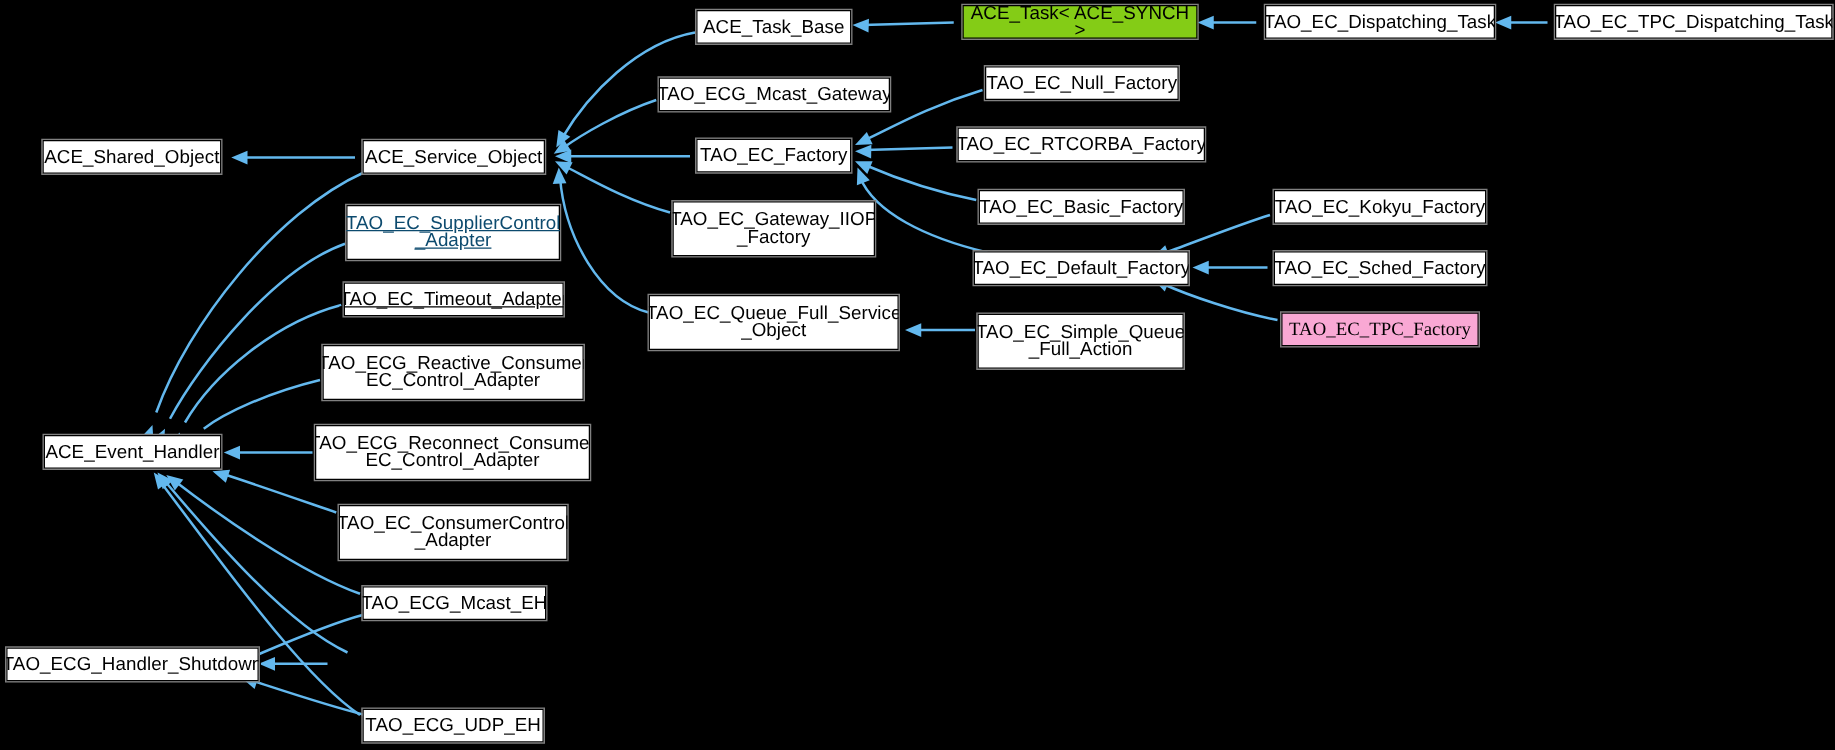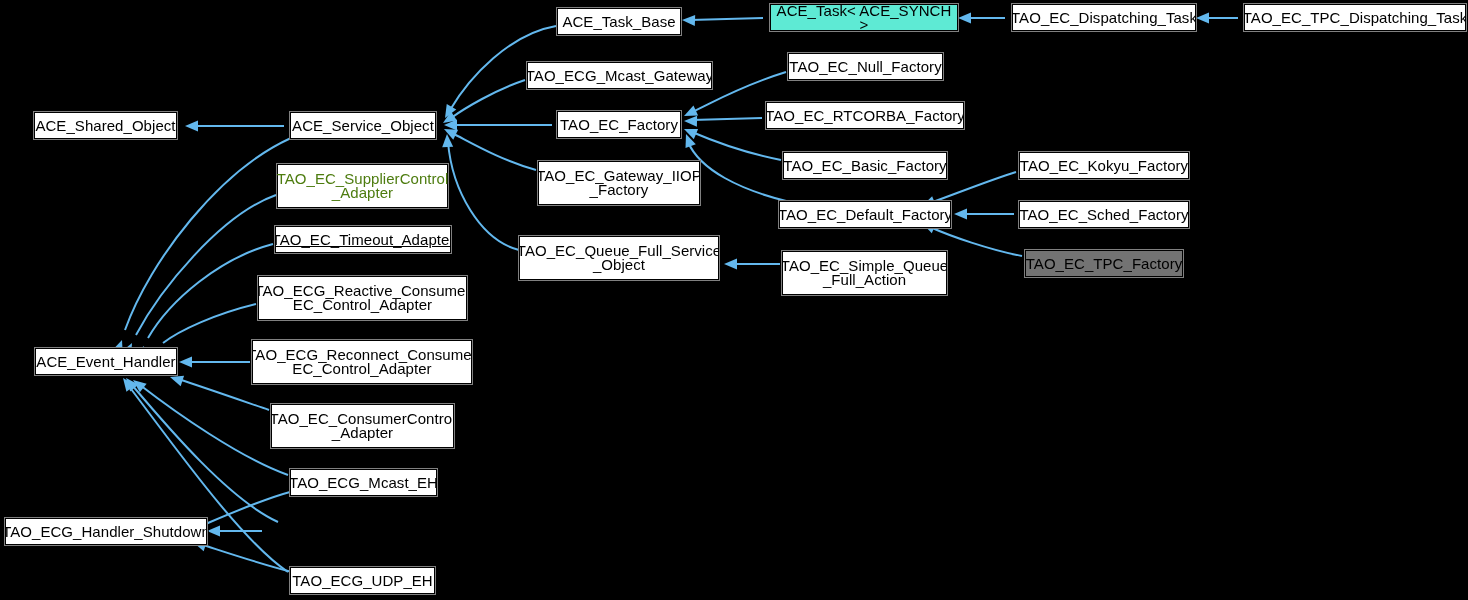--- a/index.html
+++ b/index.html
@@ -100,43 +100,43 @@
       <path d="M 288,572 C 240,540 170,440 128,385" fill="none" stroke="#63b8ee" stroke-width="2"></path>
       <polygon points="0,0 -13,5.5 -13,-5.5" fill="#63b8ee" transform="translate(123,378) rotate(233)"></polygon>
       <path d="M 290,492 C 260,500 220,518 196,528" fill="none" stroke="#63b8ee" stroke-width="2"></path>
       <polygon points="0,0 -13,5.5 -13,-5.5" fill="#63b8ee" transform="translate(189,531) rotate(157)"></polygon>
       <path d="M 262,531 L 215,531" fill="none" stroke="#63b8ee" stroke-width="2"></path>
       <polygon points="0,0 -13,5.5 -13,-5.5" fill="#63b8ee" transform="translate(207,531) rotate(180)"></polygon>
       <path d="M 292,572 C 260,564 225,552 200,544" fill="none" stroke="#63b8ee" stroke-width="2"></path>
       <polygon points="0,0 -13,5.5 -13,-5.5" fill="#63b8ee" transform="translate(193,542) rotate(198)"></polygon>
     </svg>
 <div class="node" style="left: 557px; top: 8px; width: 124px; height: 27px; background: rgb(255, 255, 255); border-color: rgb(0, 0, 0); outline-color: rgb(128, 128, 128); color: rgb(0, 0, 0);">ACE_Task_Base</div>
-    <div class="node" style="left: 770px; top: 4px; width: 188px; height: 27px; background: #5eead4; border-color: rgb(0, 0, 0); outline-color: rgb(128, 128, 128); color: rgb(0, 0, 0);">ACE_Task&lt; ACE_SYNCH &gt;</div>
+    <div class="node" style="left: 770px; top: 4px; width: 188px; height: 27px; background: #84cc16; border-color: rgb(0, 0, 0); outline-color: rgb(128, 128, 128); color: rgb(0, 0, 0);">ACE_Task&lt; ACE_SYNCH &gt;</div>
     <div class="node" style="left: 1012px; top: 4px; width: 184px; height: 27px; background: rgb(255, 255, 255); border-color: rgb(0, 0, 0); outline-color: rgb(128, 128, 128); color: rgb(0, 0, 0);">TAO_EC_Dispatching_Task</div>
     <div class="node" style="left: 1244px; top: 4px; width: 222px; height: 27px; background: rgb(255, 255, 255); border-color: rgb(0, 0, 0); outline-color: rgb(128, 128, 128); color: rgb(0, 0, 0);">TAO_EC_TPC_Dispatching_Task</div>
     <div class="node" style="left: 527px; top: 62px; width: 185px; height: 27px; background: rgb(255, 255, 255); border-color: rgb(0, 0, 0); outline-color: rgb(128, 128, 128); color: rgb(0, 0, 0);">TAO_ECG_Mcast_Gateway</div>
     <div class="node" style="left: 788px; top: 53px; width: 155px; height: 27px; background: rgb(255, 255, 255); border-color: rgb(0, 0, 0); outline-color: rgb(128, 128, 128); color: rgb(0, 0, 0);">TAO_EC_Null_Factory</div>
     <div class="node" style="left: 34px; top: 112px; width: 143px; height: 27px; background: rgb(255, 255, 255); border-color: rgb(0, 0, 0); outline-color: rgb(128, 128, 128); color: rgb(0, 0, 0);">ACE_Shared_Object</div>
     <div class="node" style="left: 290px; top: 112px; width: 146px; height: 27px; background: rgb(255, 255, 255); border-color: rgb(0, 0, 0); outline-color: rgb(128, 128, 128); color: rgb(0, 0, 0);">ACE_Service_Object</div>
     <div class="node" style="left: 557px; top: 111px; width: 124px; height: 27px; background: rgb(255, 255, 255); border-color: rgb(0, 0, 0); outline-color: rgb(128, 128, 128); color: rgb(0, 0, 0);">TAO_EC_Factory</div>
     <div class="node" style="left: 766px; top: 102px; width: 198px; height: 27px; background: rgb(255, 255, 255); border-color: rgb(0, 0, 0); outline-color: rgb(128, 128, 128); color: rgb(0, 0, 0);">TAO_EC_RTCORBA_Factory</div>
     <div class="node" style="left: 783px; top: 152px; width: 164px; height: 27px; background: rgb(255, 255, 255); border-color: rgb(0, 0, 0); outline-color: rgb(128, 128, 128); color: rgb(0, 0, 0);">TAO_EC_Basic_Factory</div>
     <div class="node" style="left: 1019px; top: 152px; width: 170px; height: 27px; background: rgb(255, 255, 255); border-color: rgb(0, 0, 0); outline-color: rgb(128, 128, 128); color: rgb(0, 0, 0);">TAO_EC_Kokyu_Factory</div>
-    <div class="node" style="left: 277px; top: 164px; width: 171px; height: 44px; background: rgb(255, 255, 255); border-color: rgb(0, 0, 0); outline-color: rgb(128, 128, 128); color: #4d7c0f;">TAO_EC_SupplierControl
+    <div class="node" style="left: 277px; top: 164px; width: 171px; height: 44px; background: rgb(255, 255, 255); border-color: rgb(0, 0, 0); outline-color: rgb(128, 128, 128); color: #0c4a6e; text-decoration: underline;">TAO_EC_SupplierControl
 _Adapter</div>
     <div class="node" style="left: 538px; top: 161px; width: 162px; height: 44px; background: rgb(255, 255, 255); border-color: rgb(0, 0, 0); outline-color: rgb(128, 128, 128); color: rgb(0, 0, 0);">TAO_EC_Gateway_IIOP
 _Factory</div>
     <div class="node" style="left: 779px; top: 201px; width: 172px; height: 27px; background: rgb(255, 255, 255); border-color: rgb(0, 0, 0); outline-color: rgb(128, 128, 128); color: rgb(0, 0, 0);">TAO_EC_Default_Factory</div>
     <div class="node" style="left: 1019px; top: 201px; width: 170px; height: 27px; background: rgb(255, 255, 255); border-color: rgb(0, 0, 0); outline-color: rgb(128, 128, 128); color: rgb(0, 0, 0);">TAO_EC_Sched_Factory</div>
     <div class="node" style="left: 275px; top: 226px; width: 176px; height: 27px; background: rgb(255, 255, 255); border-color: rgb(0, 0, 0); outline-color: rgb(128, 128, 128); color: rgb(0, 0, 0); text-decoration: underline;">TAO_EC_Timeout_Adapter</div>
     <div class="node" style="left: 519px; top: 236px; width: 200px; height: 44px; background: rgb(255, 255, 255); border-color: rgb(0, 0, 0); outline-color: rgb(128, 128, 128); color: rgb(0, 0, 0);">TAO_EC_Queue_Full_Service
 _Object</div>
     <div class="node" style="left: 782px; top: 251px; width: 165px; height: 44px; background: rgb(255, 255, 255); border-color: rgb(0, 0, 0); outline-color: rgb(128, 128, 128); color: rgb(0, 0, 0);">TAO_EC_Simple_Queue
 _Full_Action</div>
-    <div class="node" style="left: 1025px; top: 250px; width: 158px; height: 27px; background: #737373; border-color: rgb(0, 0, 0); outline-color: rgb(128, 128, 128); color: rgb(0, 0, 0);">TAO_EC_TPC_Factory</div>
+    <div class="node" style="left: 1025px; top: 250px; width: 158px; height: 27px; background: #f9a8d4; border-color: rgb(0, 0, 0); outline-color: rgb(128, 128, 128); color: rgb(0, 0, 0); font-family: Liberation Serif, serif;">TAO_EC_TPC_Factory</div>
     <div class="node" style="left: 258px; top: 276px; width: 209px; height: 44px; background: rgb(255, 255, 255); border-color: rgb(0, 0, 0); outline-color: rgb(128, 128, 128); color: rgb(0, 0, 0);">TAO_ECG_Reactive_Consumer
 EC_Control_Adapter</div>
     <div class="node" style="left: 252px; top: 340px; width: 220px; height: 44px; background: rgb(255, 255, 255); border-color: rgb(0, 0, 0); outline-color: rgb(128, 128, 128); color: rgb(0, 0, 0);">TAO_ECG_Reconnect_Consumer
 EC_Control_Adapter</div>
     <div class="node" style="left: 35px; top: 348px; width: 142px; height: 27px; background: rgb(255, 255, 255); border-color: rgb(0, 0, 0); outline-color: rgb(128, 128, 128); color: rgb(0, 0, 0);">ACE_Event_Handler</div>
     <div class="node" style="left: 271px; top: 404px; width: 183px; height: 44px; background: rgb(255, 255, 255); border-color: rgb(0, 0, 0); outline-color: rgb(128, 128, 128); color: rgb(0, 0, 0);">TAO_EC_ConsumerControl
 _Adapter</div>
     <div class="node" style="left: 290px; top: 469px; width: 147px; height: 27px; background: rgb(255, 255, 255); border-color: rgb(0, 0, 0); outline-color: rgb(128, 128, 128); color: rgb(0, 0, 0);">TAO_ECG_Mcast_EH</div>
     <div class="node" style="left: 5px; top: 518px; width: 202px; height: 27px; background: rgb(255, 255, 255); border-color: rgb(0, 0, 0); outline-color: rgb(128, 128, 128); color: rgb(0, 0, 0);">TAO_ECG_Handler_Shutdown</div>
     <div class="node" style="left: 290px; top: 567px; width: 145px; height: 27px; background: rgb(255, 255, 255); border-color: rgb(0, 0, 0); outline-color: rgb(128, 128, 128); color: rgb(0, 0, 0);">TAO_ECG_UDP_EH</div>

